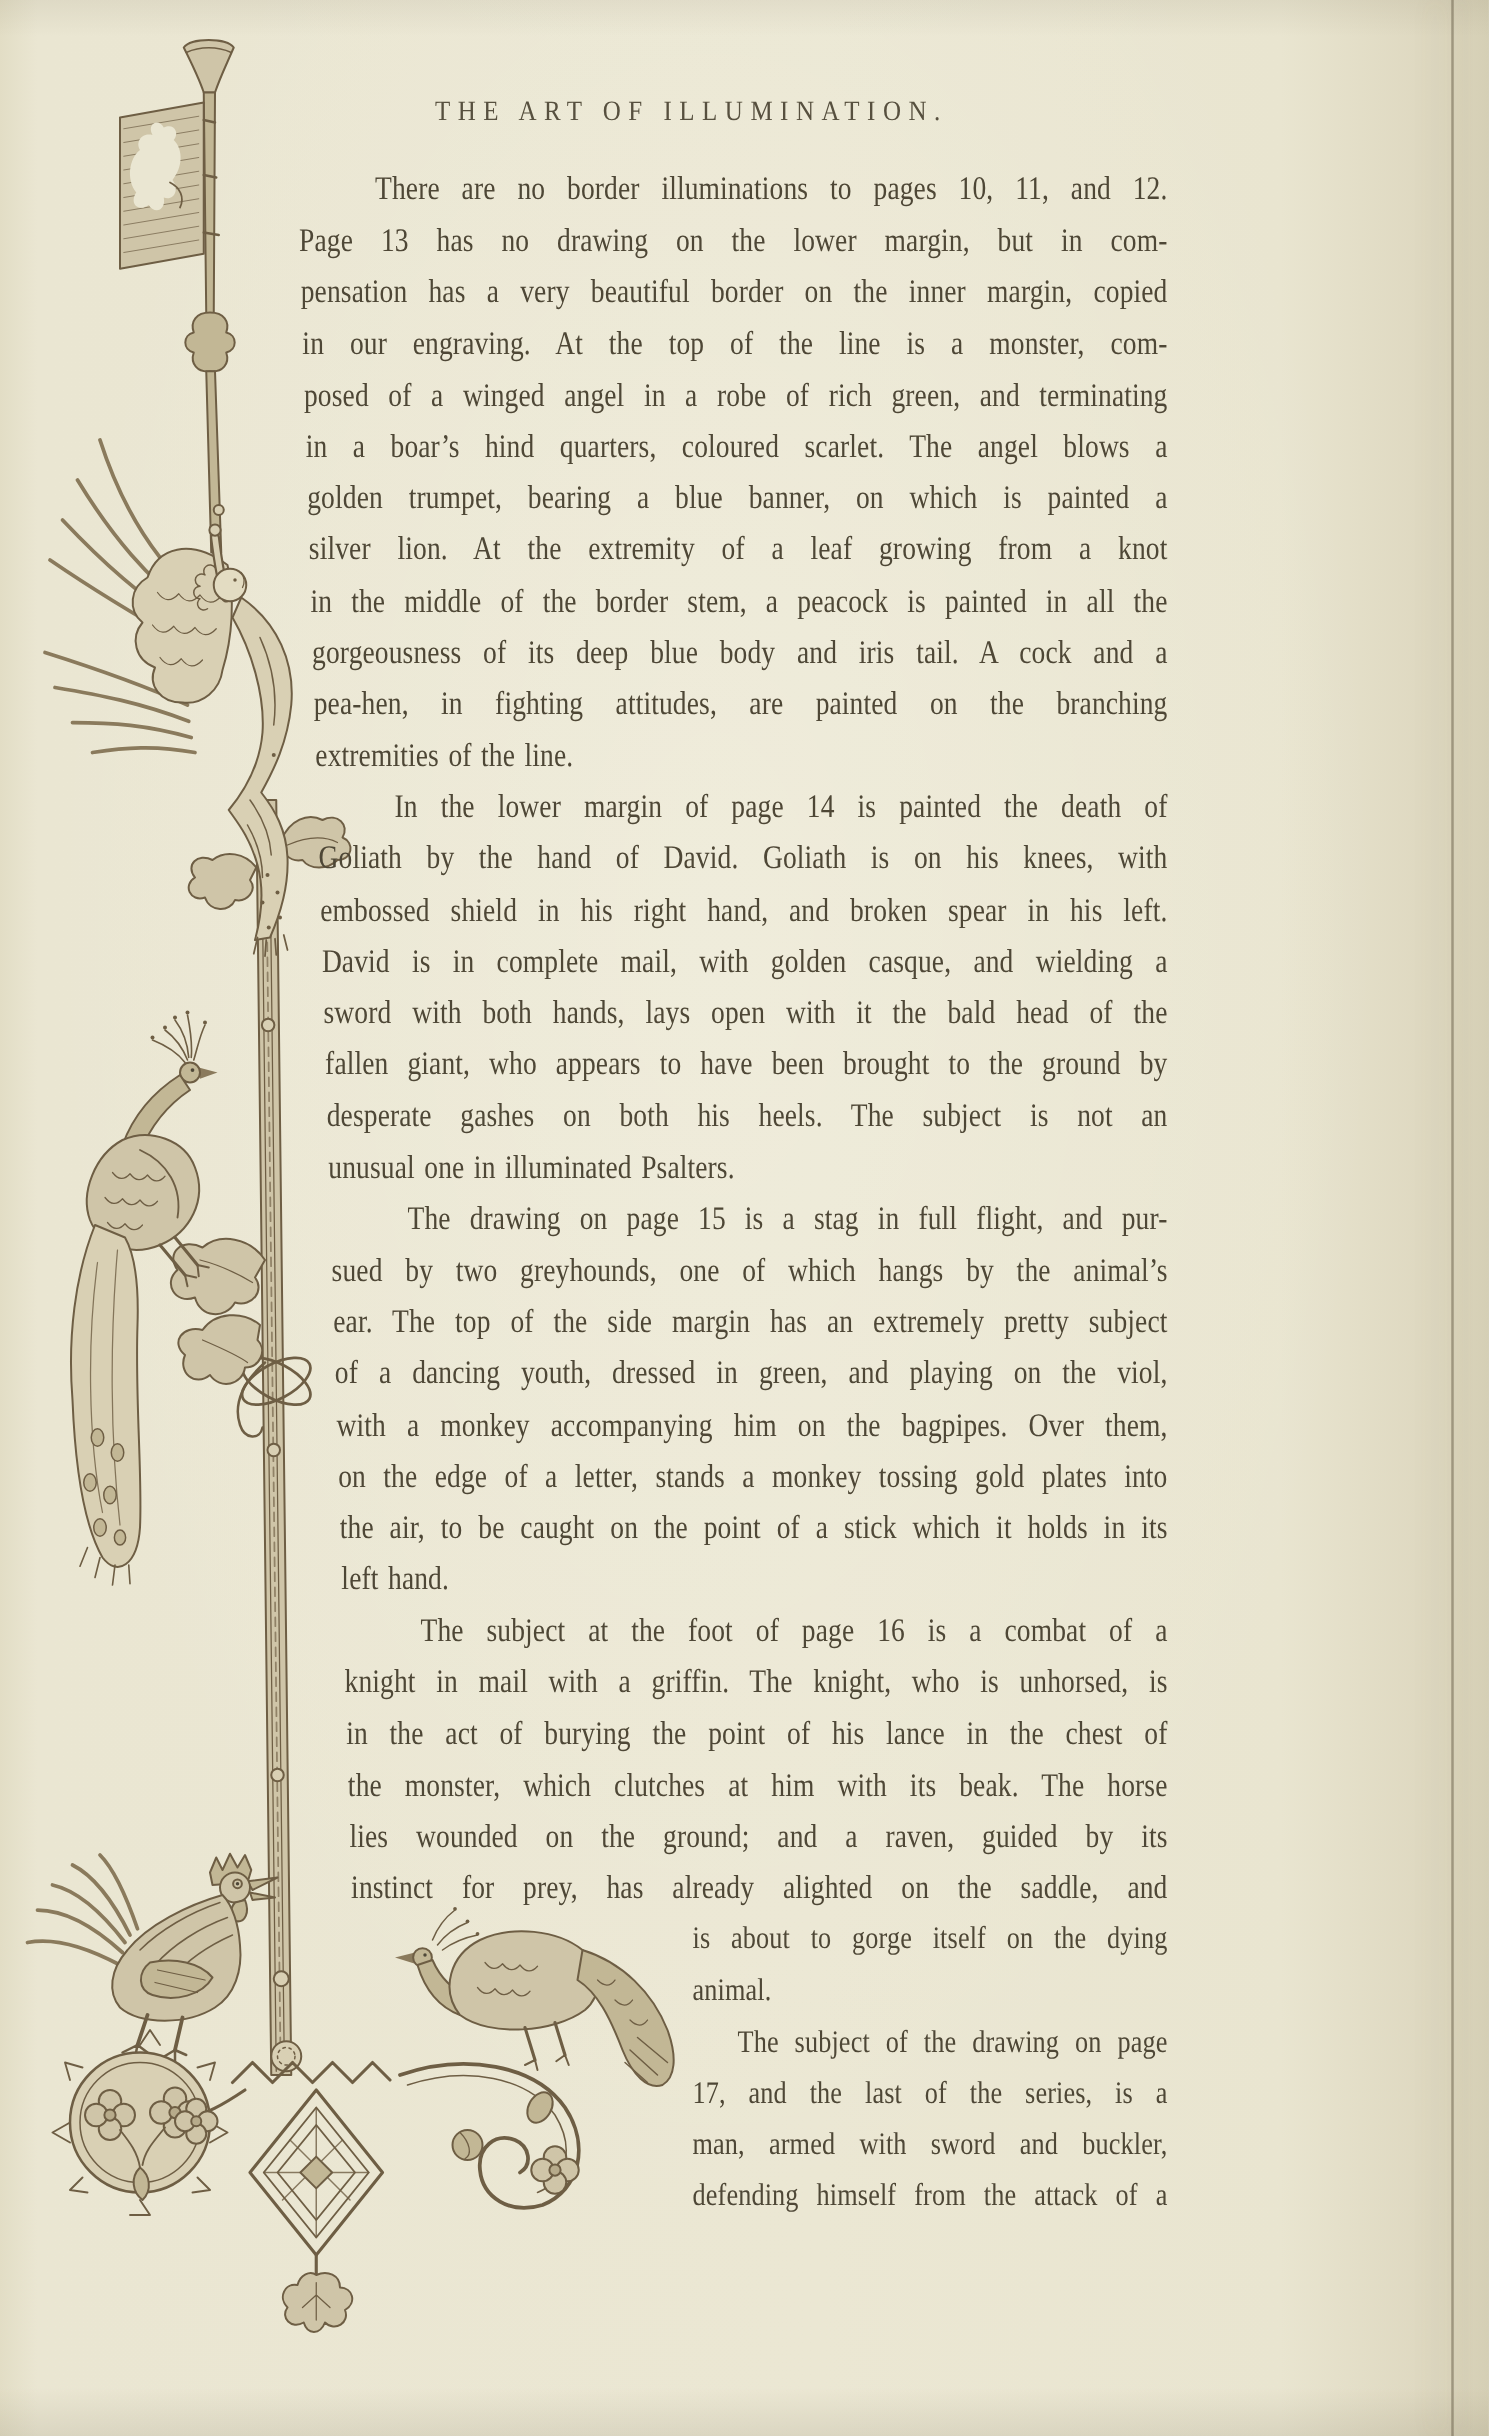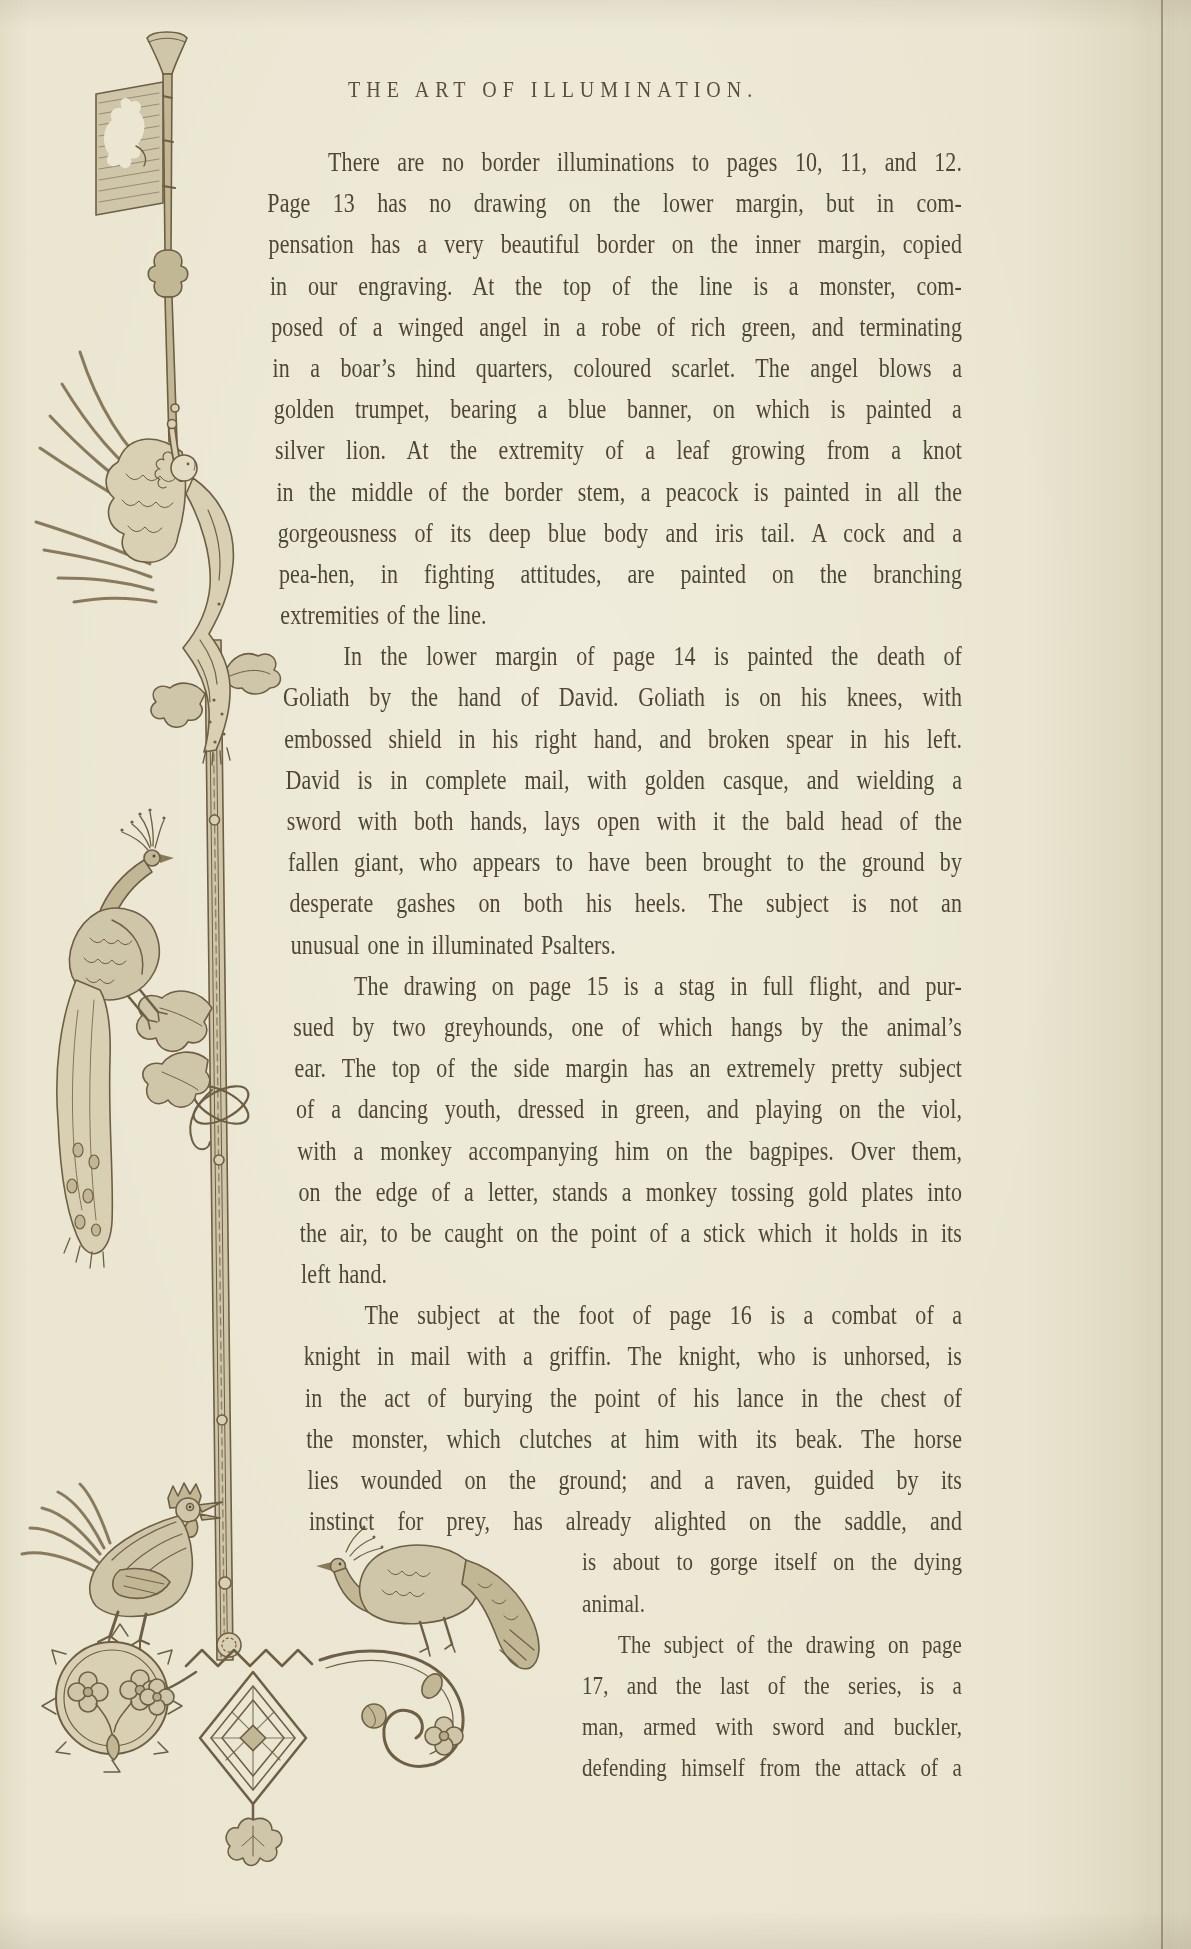--- a/index.html
+++ b/index.html
@@ -18,21 +18,21 @@
     background:radial-gradient(ellipse at 48% 38%, rgba(255,255,248,.22) 0%, rgba(255,255,248,0) 62%);}
   .edge-line{position:absolute;top:0;left:1161px;width:2px;height:100%;
     background:rgba(108,98,76,.55);
     box-shadow:-14px 0 18px rgba(110,100,78,.18), 6px 0 10px rgba(110,100,78,.20);}
   .title{
     position:absolute;top:78px;left:348px;width:368px;
     text-align:center;font-size:20px;letter-spacing:6px;
     color:#57503f;transform:scaleY(1.12);transform-origin:50% 50%;
     white-space:nowrap;
   }
-  .text-block{position:absolute;top:142px;left:232px;width:702px;z-index:2;margin-left:28px;}
+  .text-block{position:absolute;top:130px;left:232px;width:702px;z-index:2;}
   .line{
     font-size:22px;line-height:41.2px;height:41.2px;
     color:#4e4736;text-align:justify;text-align-last:justify;
     transform:scaleY(1.2);transform-origin:0 50%;
     letter-spacing:.1px;word-spacing:2px;
     margin-left:calc(6px + var(--i) * 1.3px);
     overflow:visible;white-space:normal;
   }
   .line.end{text-align-last:left;}
   .line.indent{text-indent:62px;}

